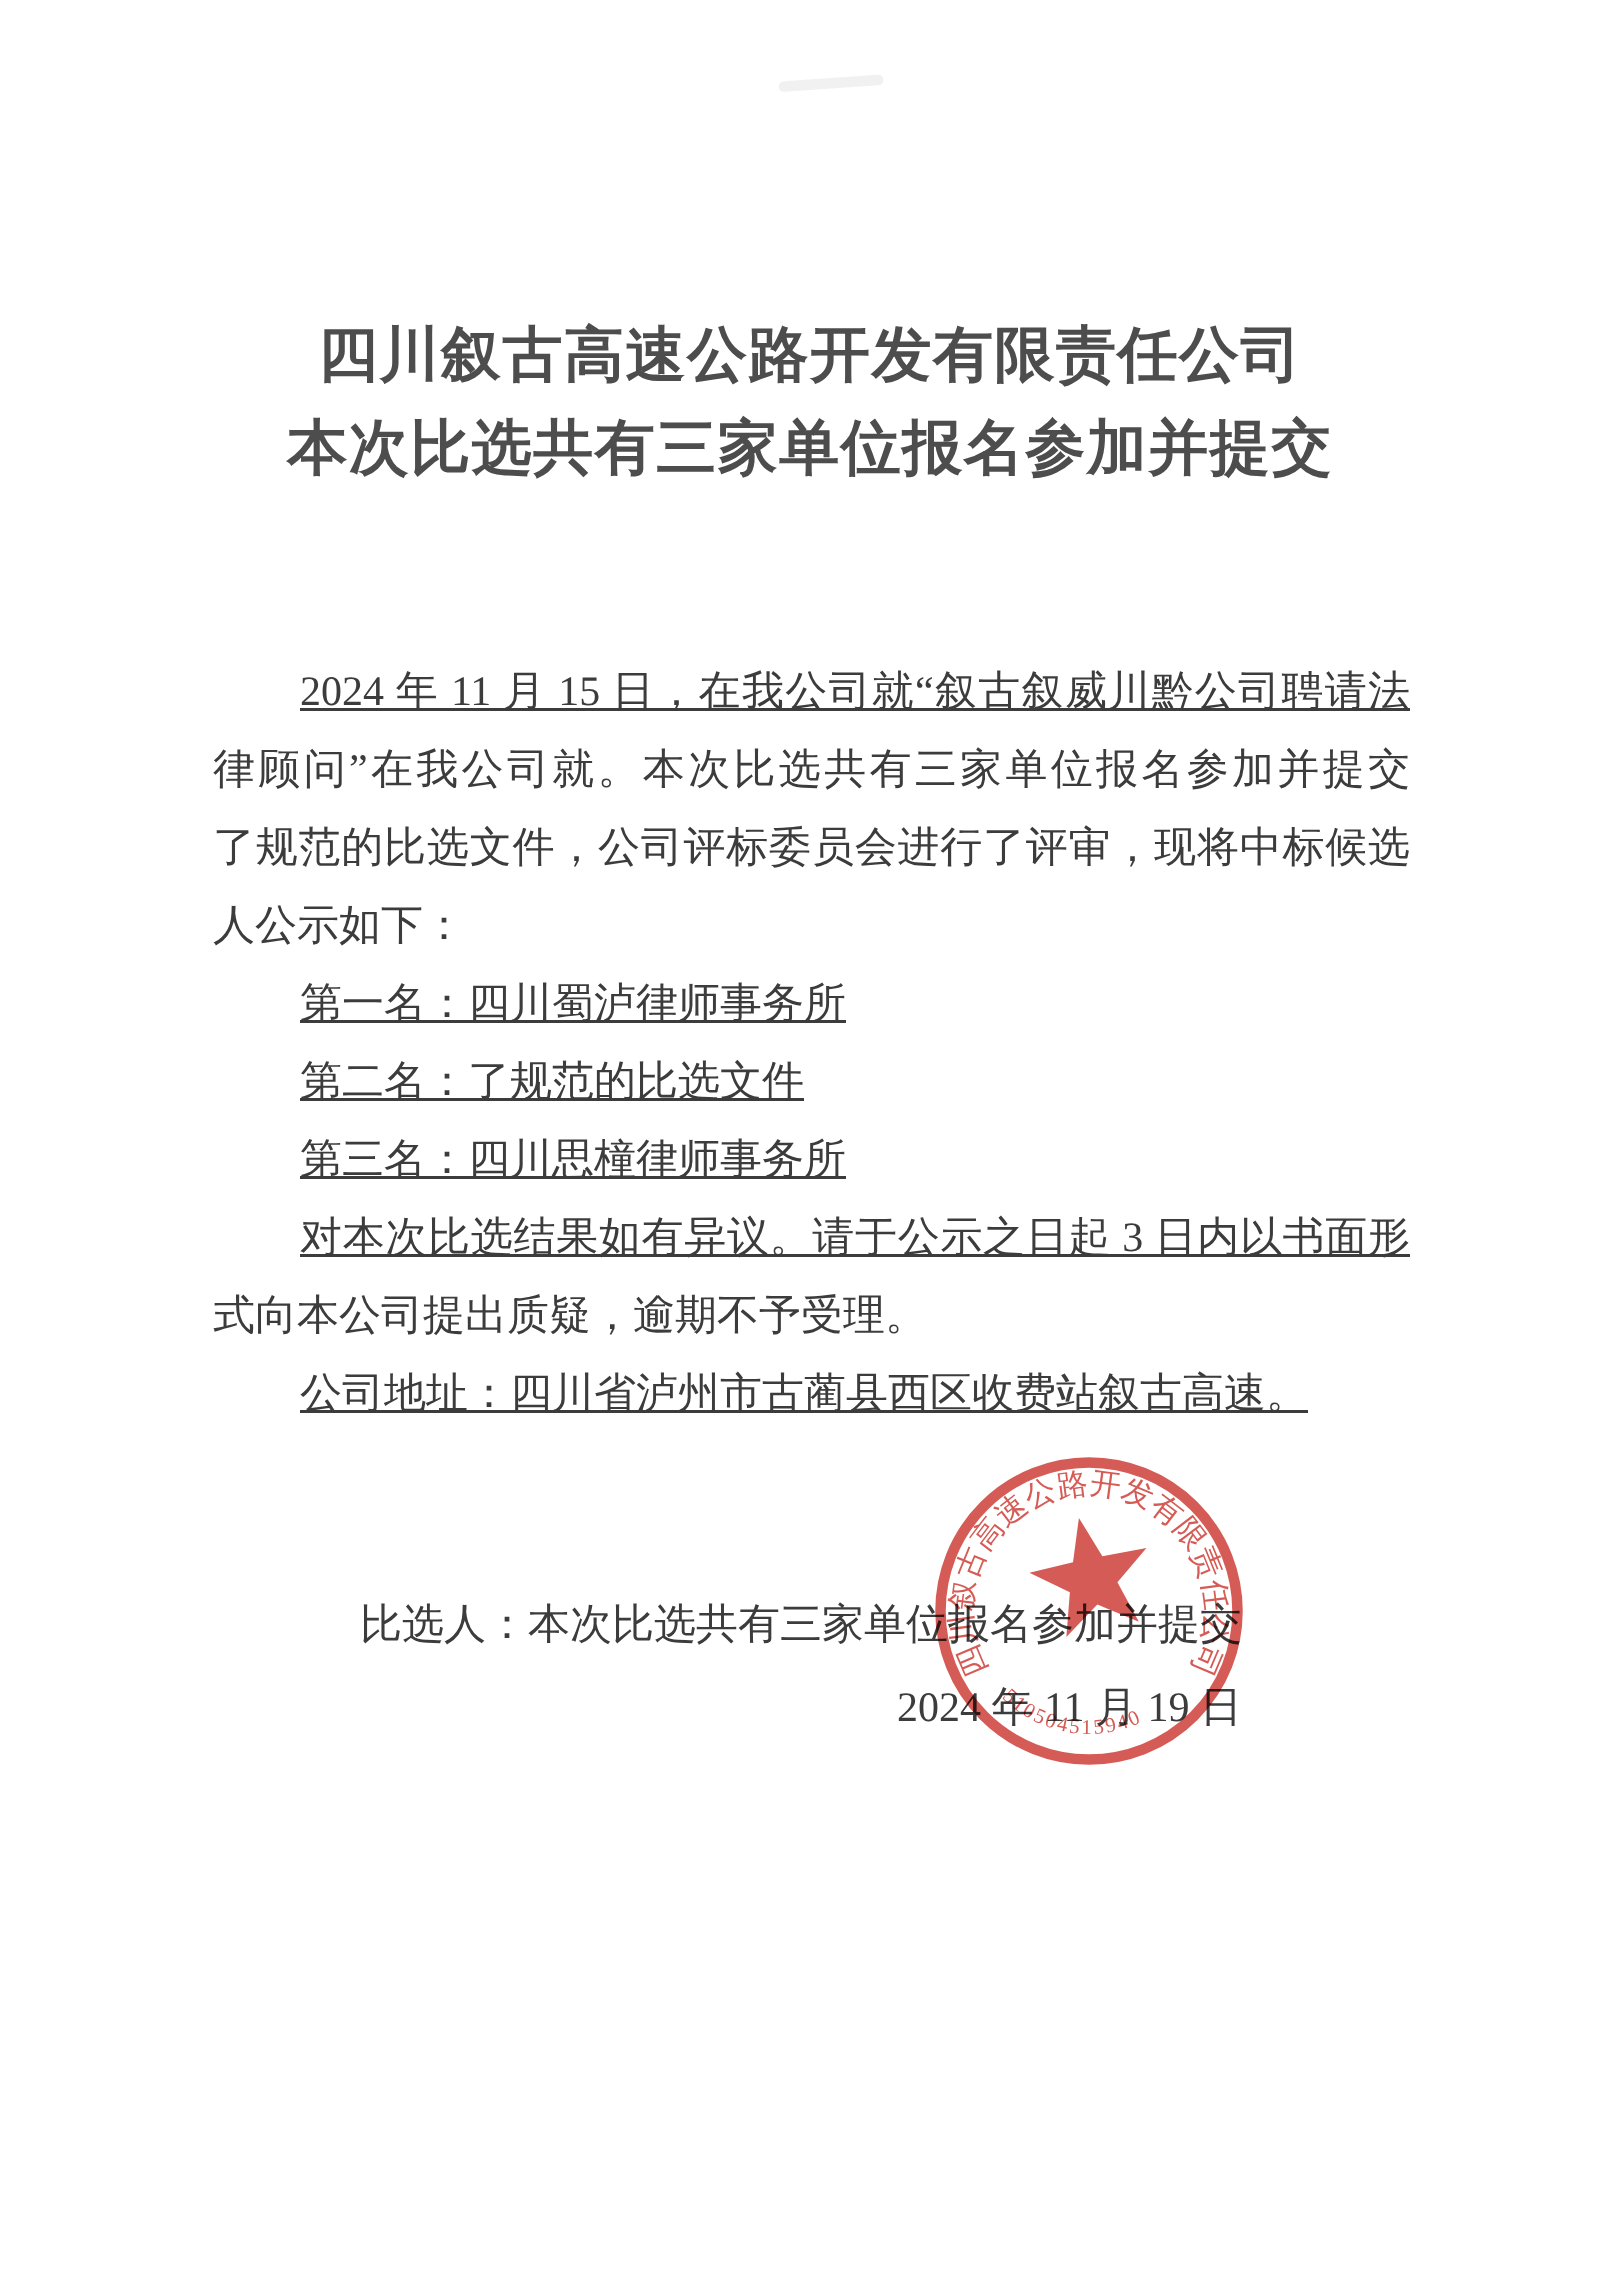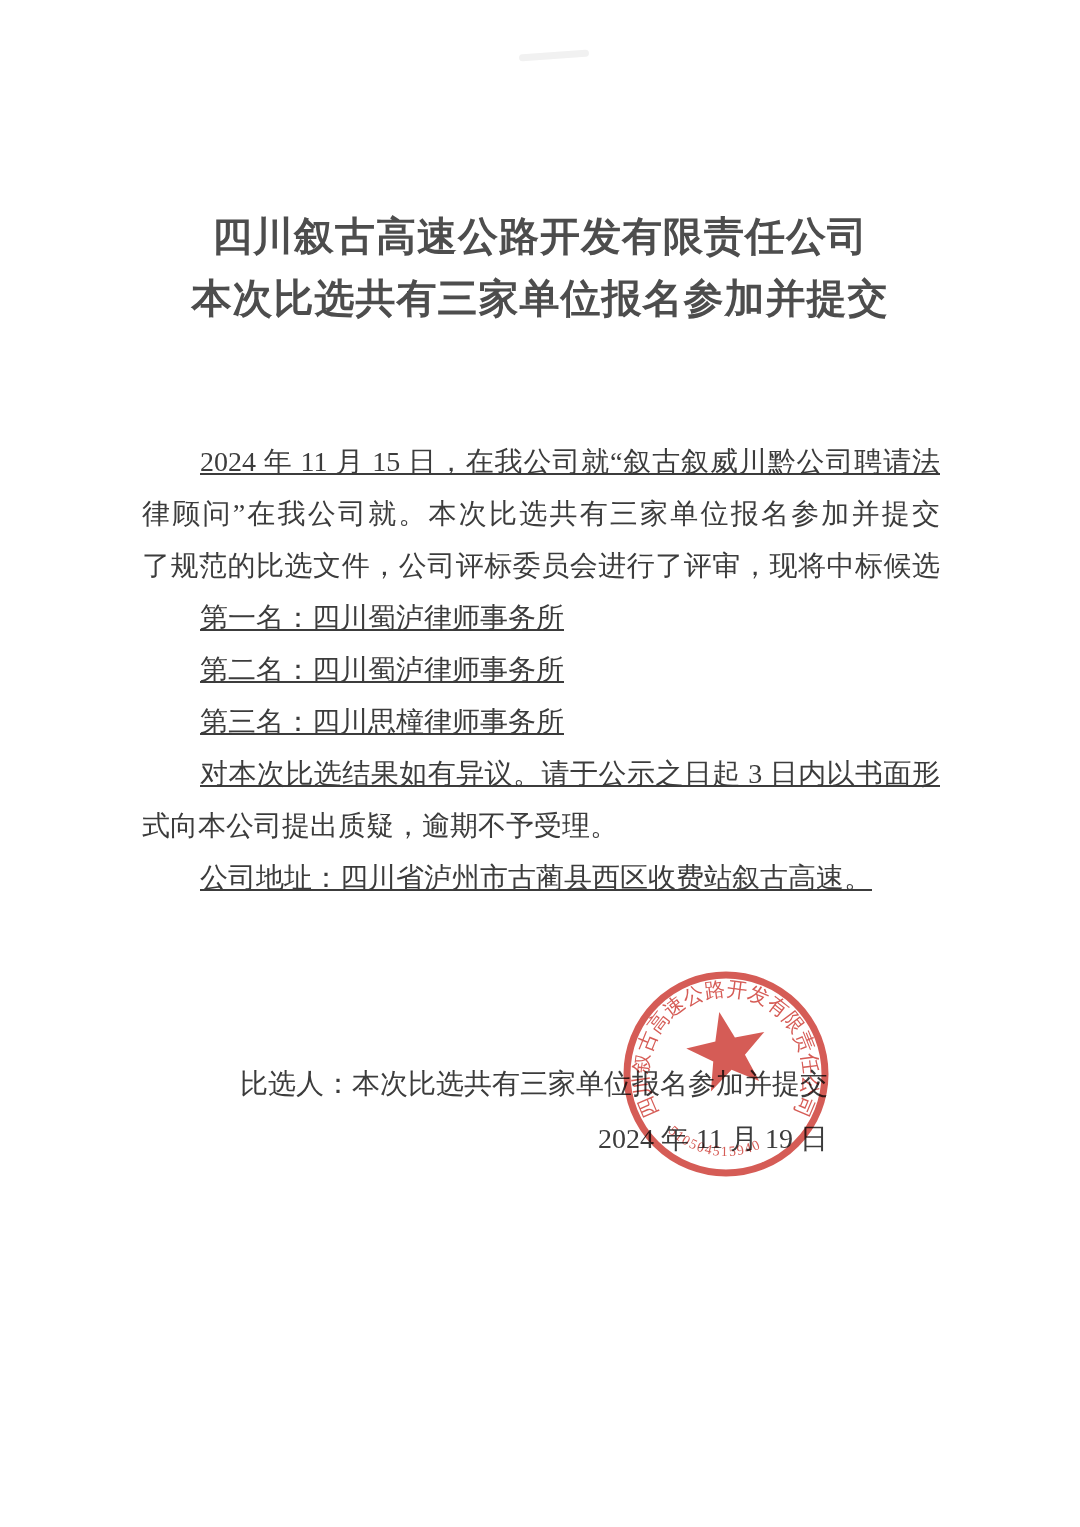--- a/index.html
+++ b/index.html
@@ -39,22 +39,23 @@
 
   <div class="title">
     <div>四川叙古高速公路开发有限责任公司</div>
     <div>本次比选共有三家单位报名参加并提交</div>
   </div>
 
   <div class="body-text">
     <div class="ln fill ind">2024 年 11 月 15 日，在我公司就“叙古叙威川黔公司聘请法</div>
     <div class="ln fill">律顾问”在我公司就。本次比选共有三家单位报名参加并提交</div>
     <div class="ln fill">了规范的比选文件，公司评标委员会进行了评审，现将中标候选</div>
+    <div class="ln">人公示如下：</div>
     <div class="ln ind">第一名：四川蜀泸律师事务所</div>
-    <div class="ln ind">第二名：四川蜀泸律师事务所</div>
+    <div class="ln ind">第二名：了规范的比选文件</div>
     <div class="ln ind">第三名：四川思橦律师事务所</div>
     <div class="ln fill ind">对本次比选结果如有异议。请于公示之日起 3 日内以书面形</div>
     <div class="ln">式向本公司提出质疑，逾期不予受理。</div>
     <div class="ln ind">公司地址：四川省泸州市古蔺县西区收费站叙古高速。</div>
   </div>
 
   <div class="sig">
     <div>比选人：本次比选共有三家单位报名参加并提交</div>
     <div>2024 年 11 月 19 日</div>
   </div>

